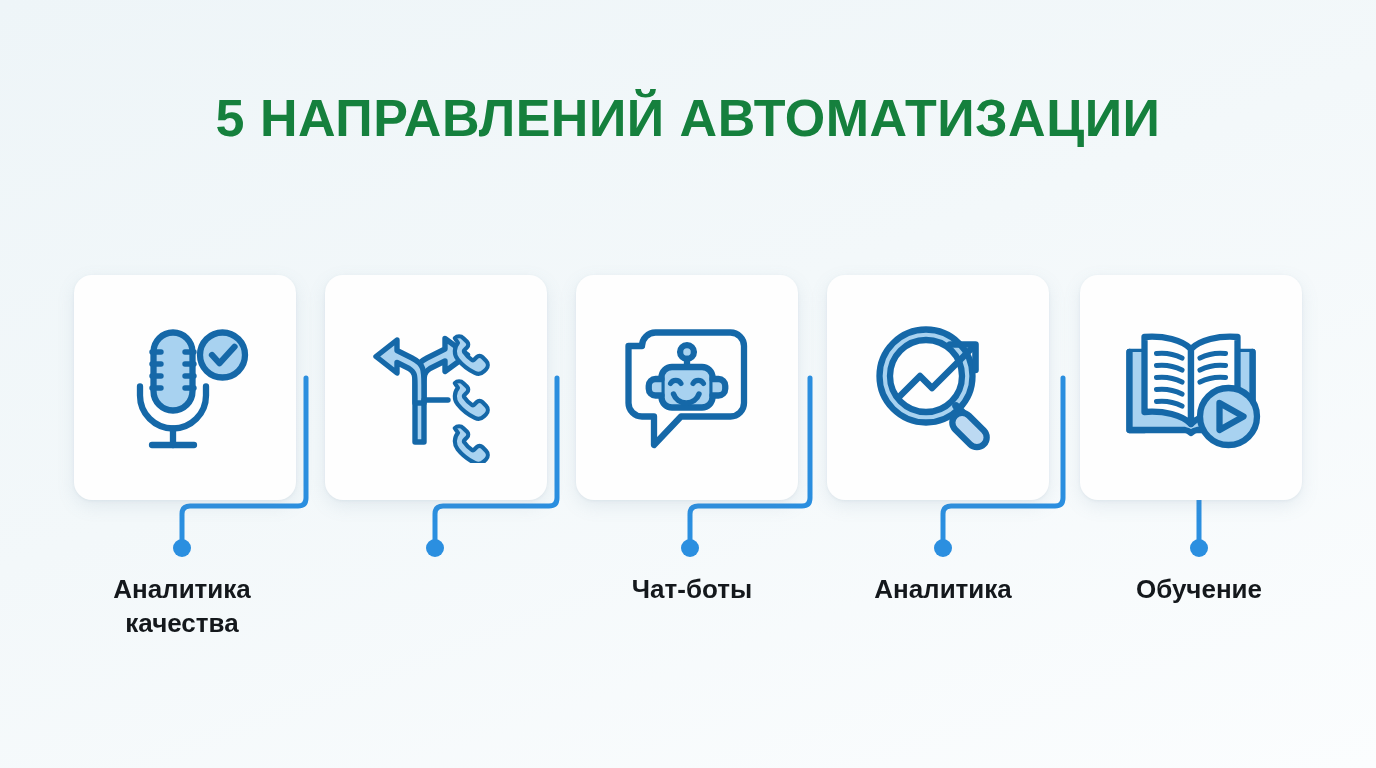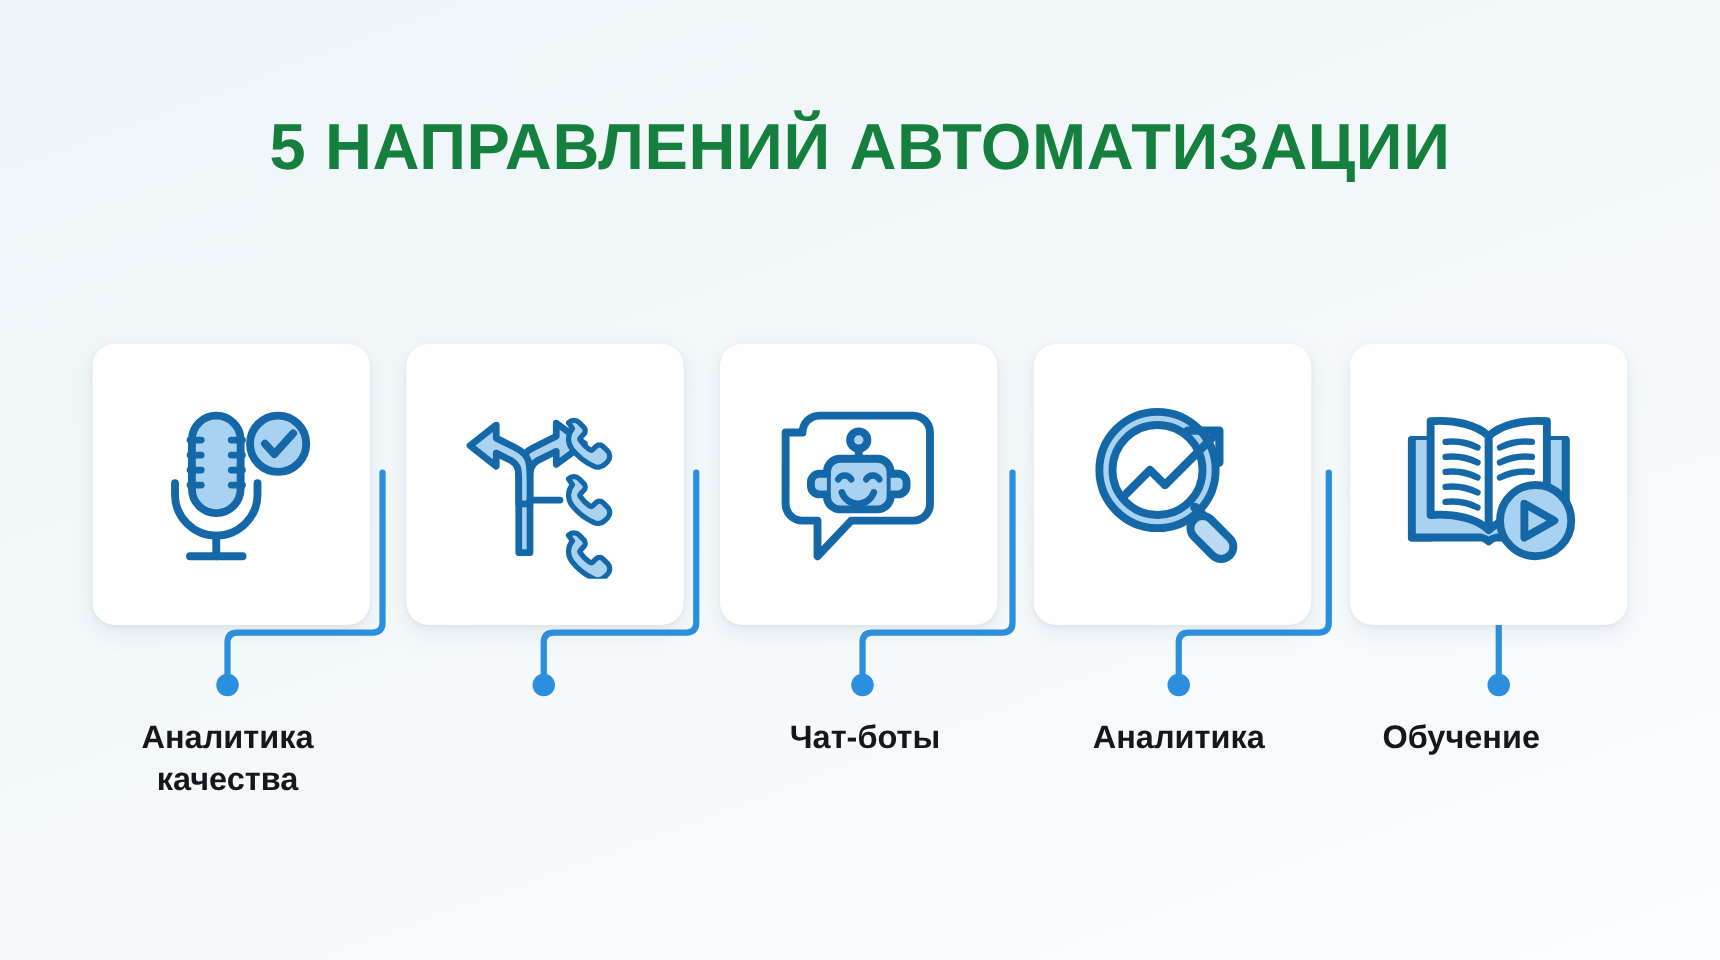--- a/index.html
+++ b/index.html
@@ -96,21 +96,21 @@
     font-size: 26px;
     line-height: 34px;
     font-weight: bold;
     color: #14181c;
   }
   .label-line { display: block; white-space: nowrap; }
   .label-0 { left: 62px;   width: 240px; }
   .label-1 { left: 316px;  width: 250px; }
   .label-2 { left: 567px;  width: 250px; }
   .label-3 { left: 818px;  width: 250px; }
-  .label-4 { left: 1044px; width: 250px; }
+  .label-4 { left: 1074px; width: 250px; }
 </style>
 </head>
 <body>
 
 <div class="slide">
 
   <h1 class="title">
     <span class="title-line">5 НАПРАВЛЕНИЙ АВТОМАТИЗАЦИИ</span>
   </h1>
 

